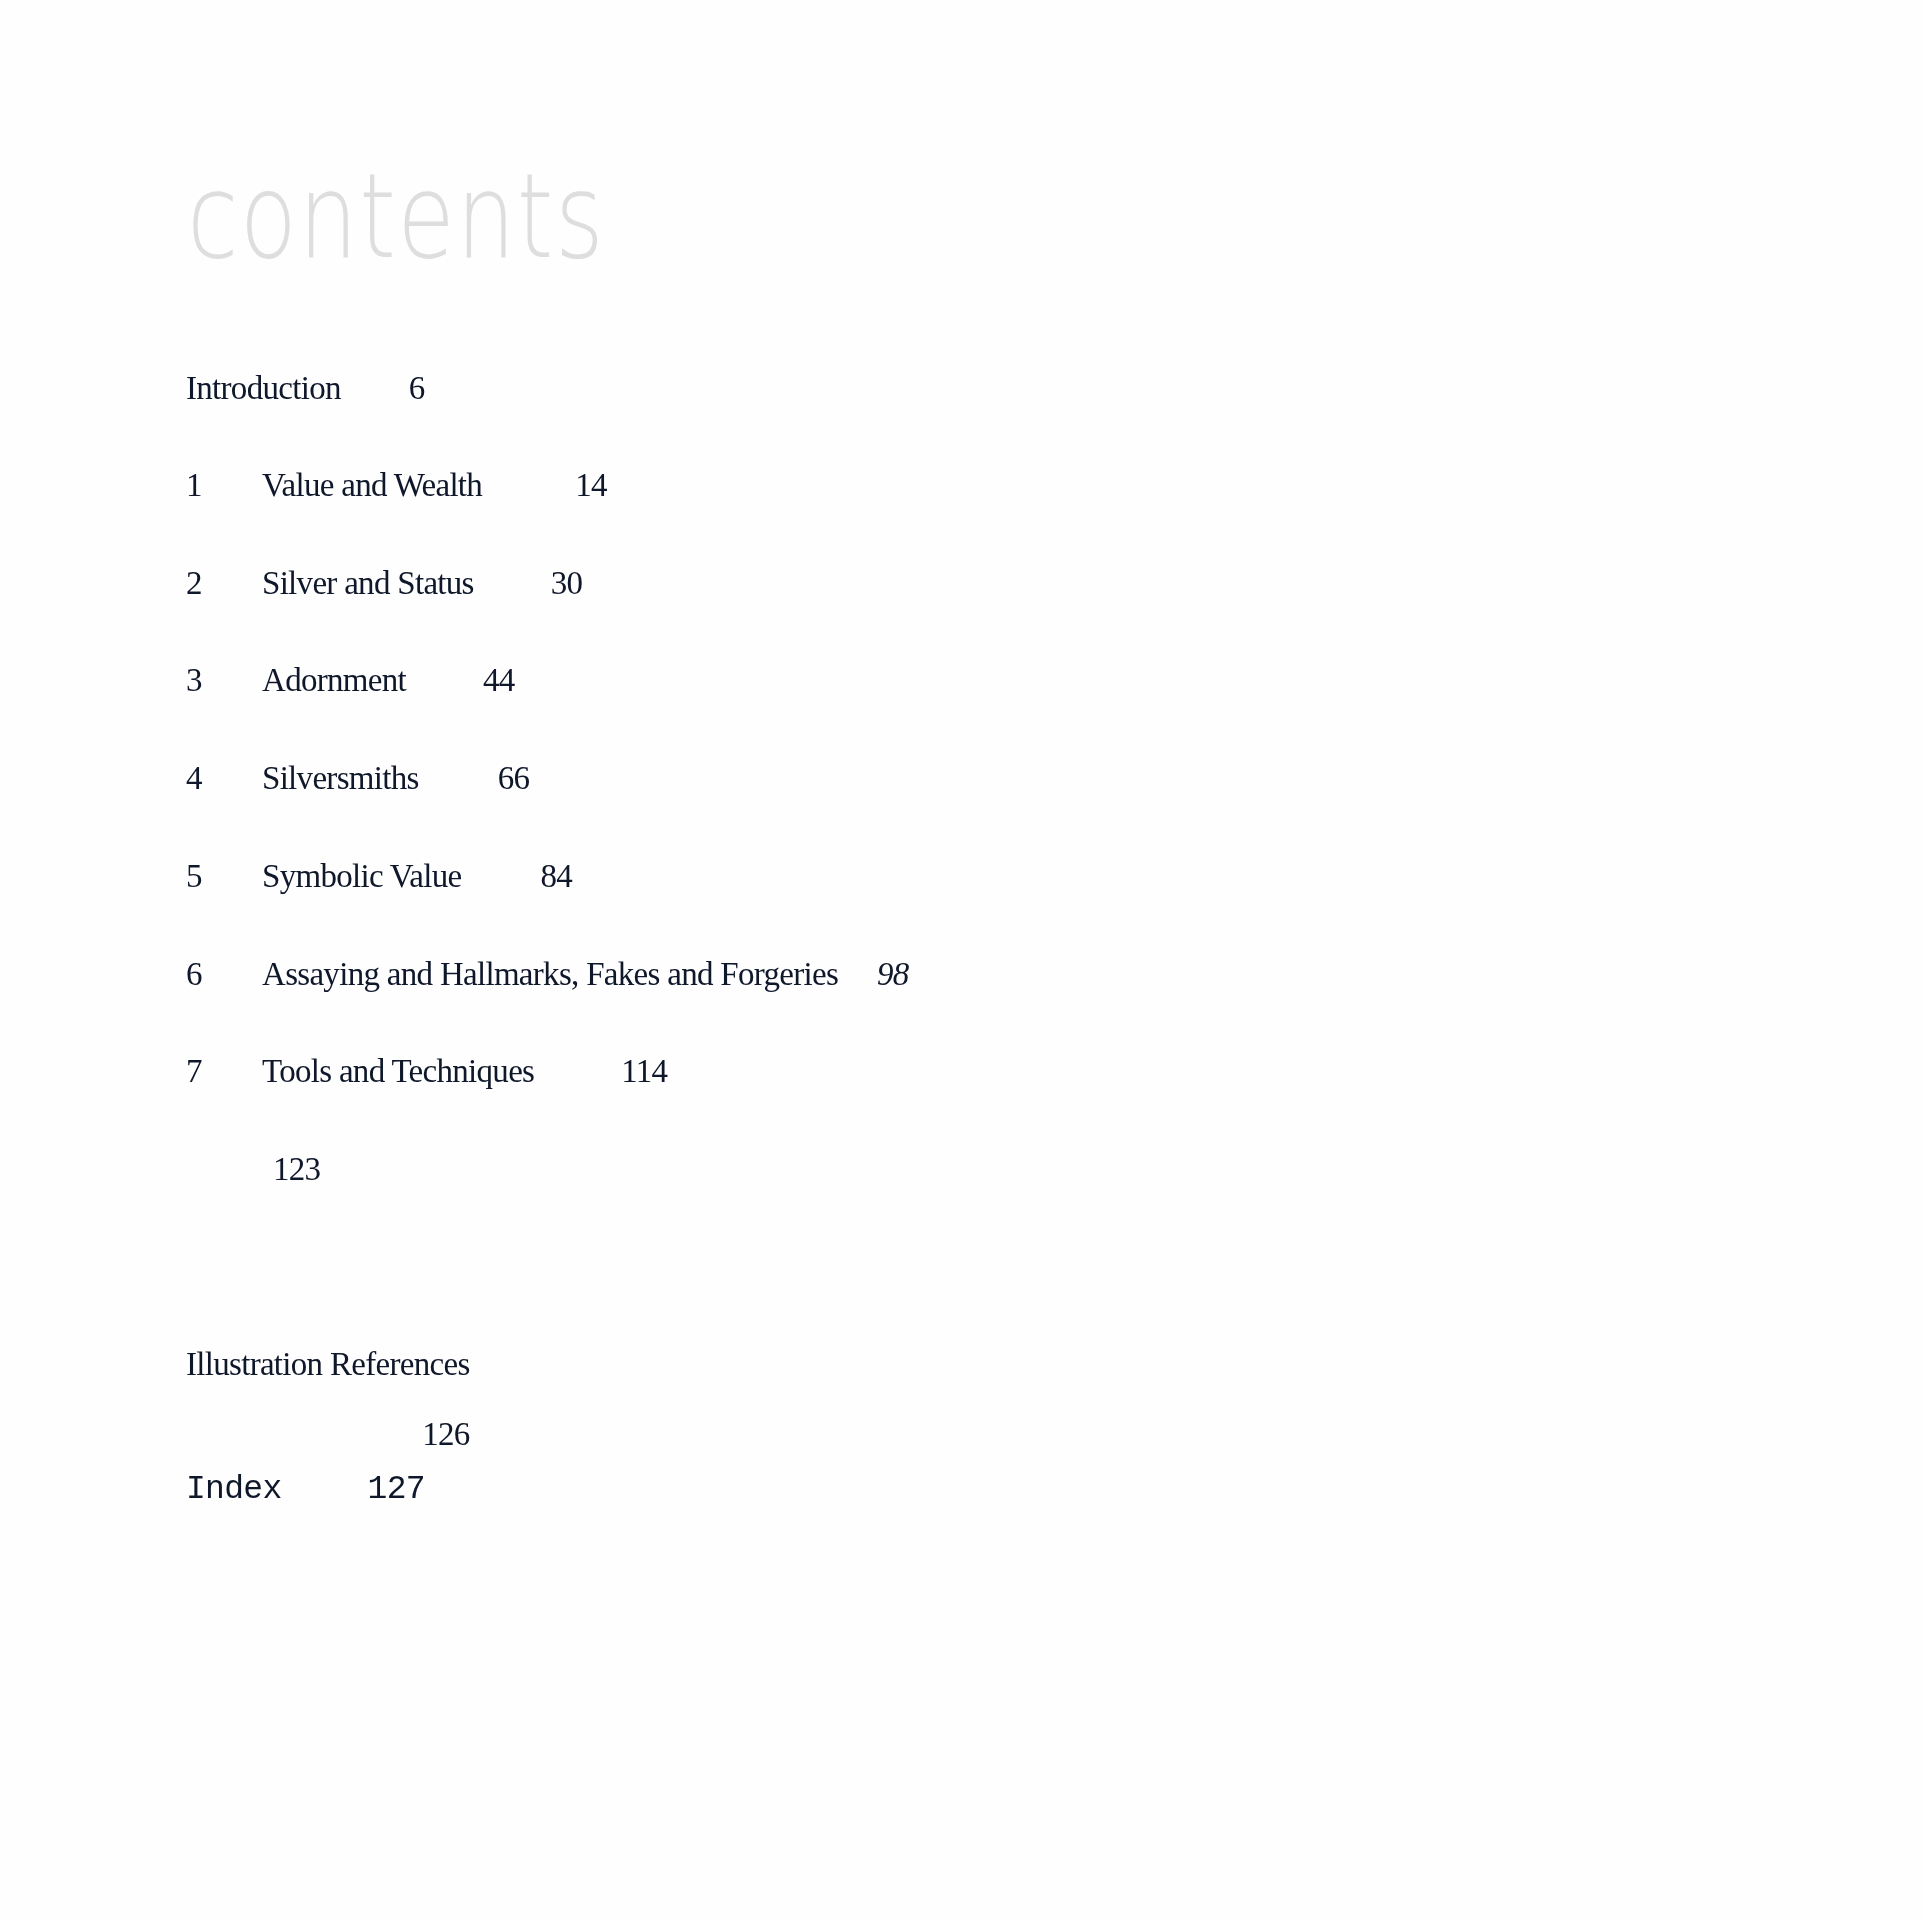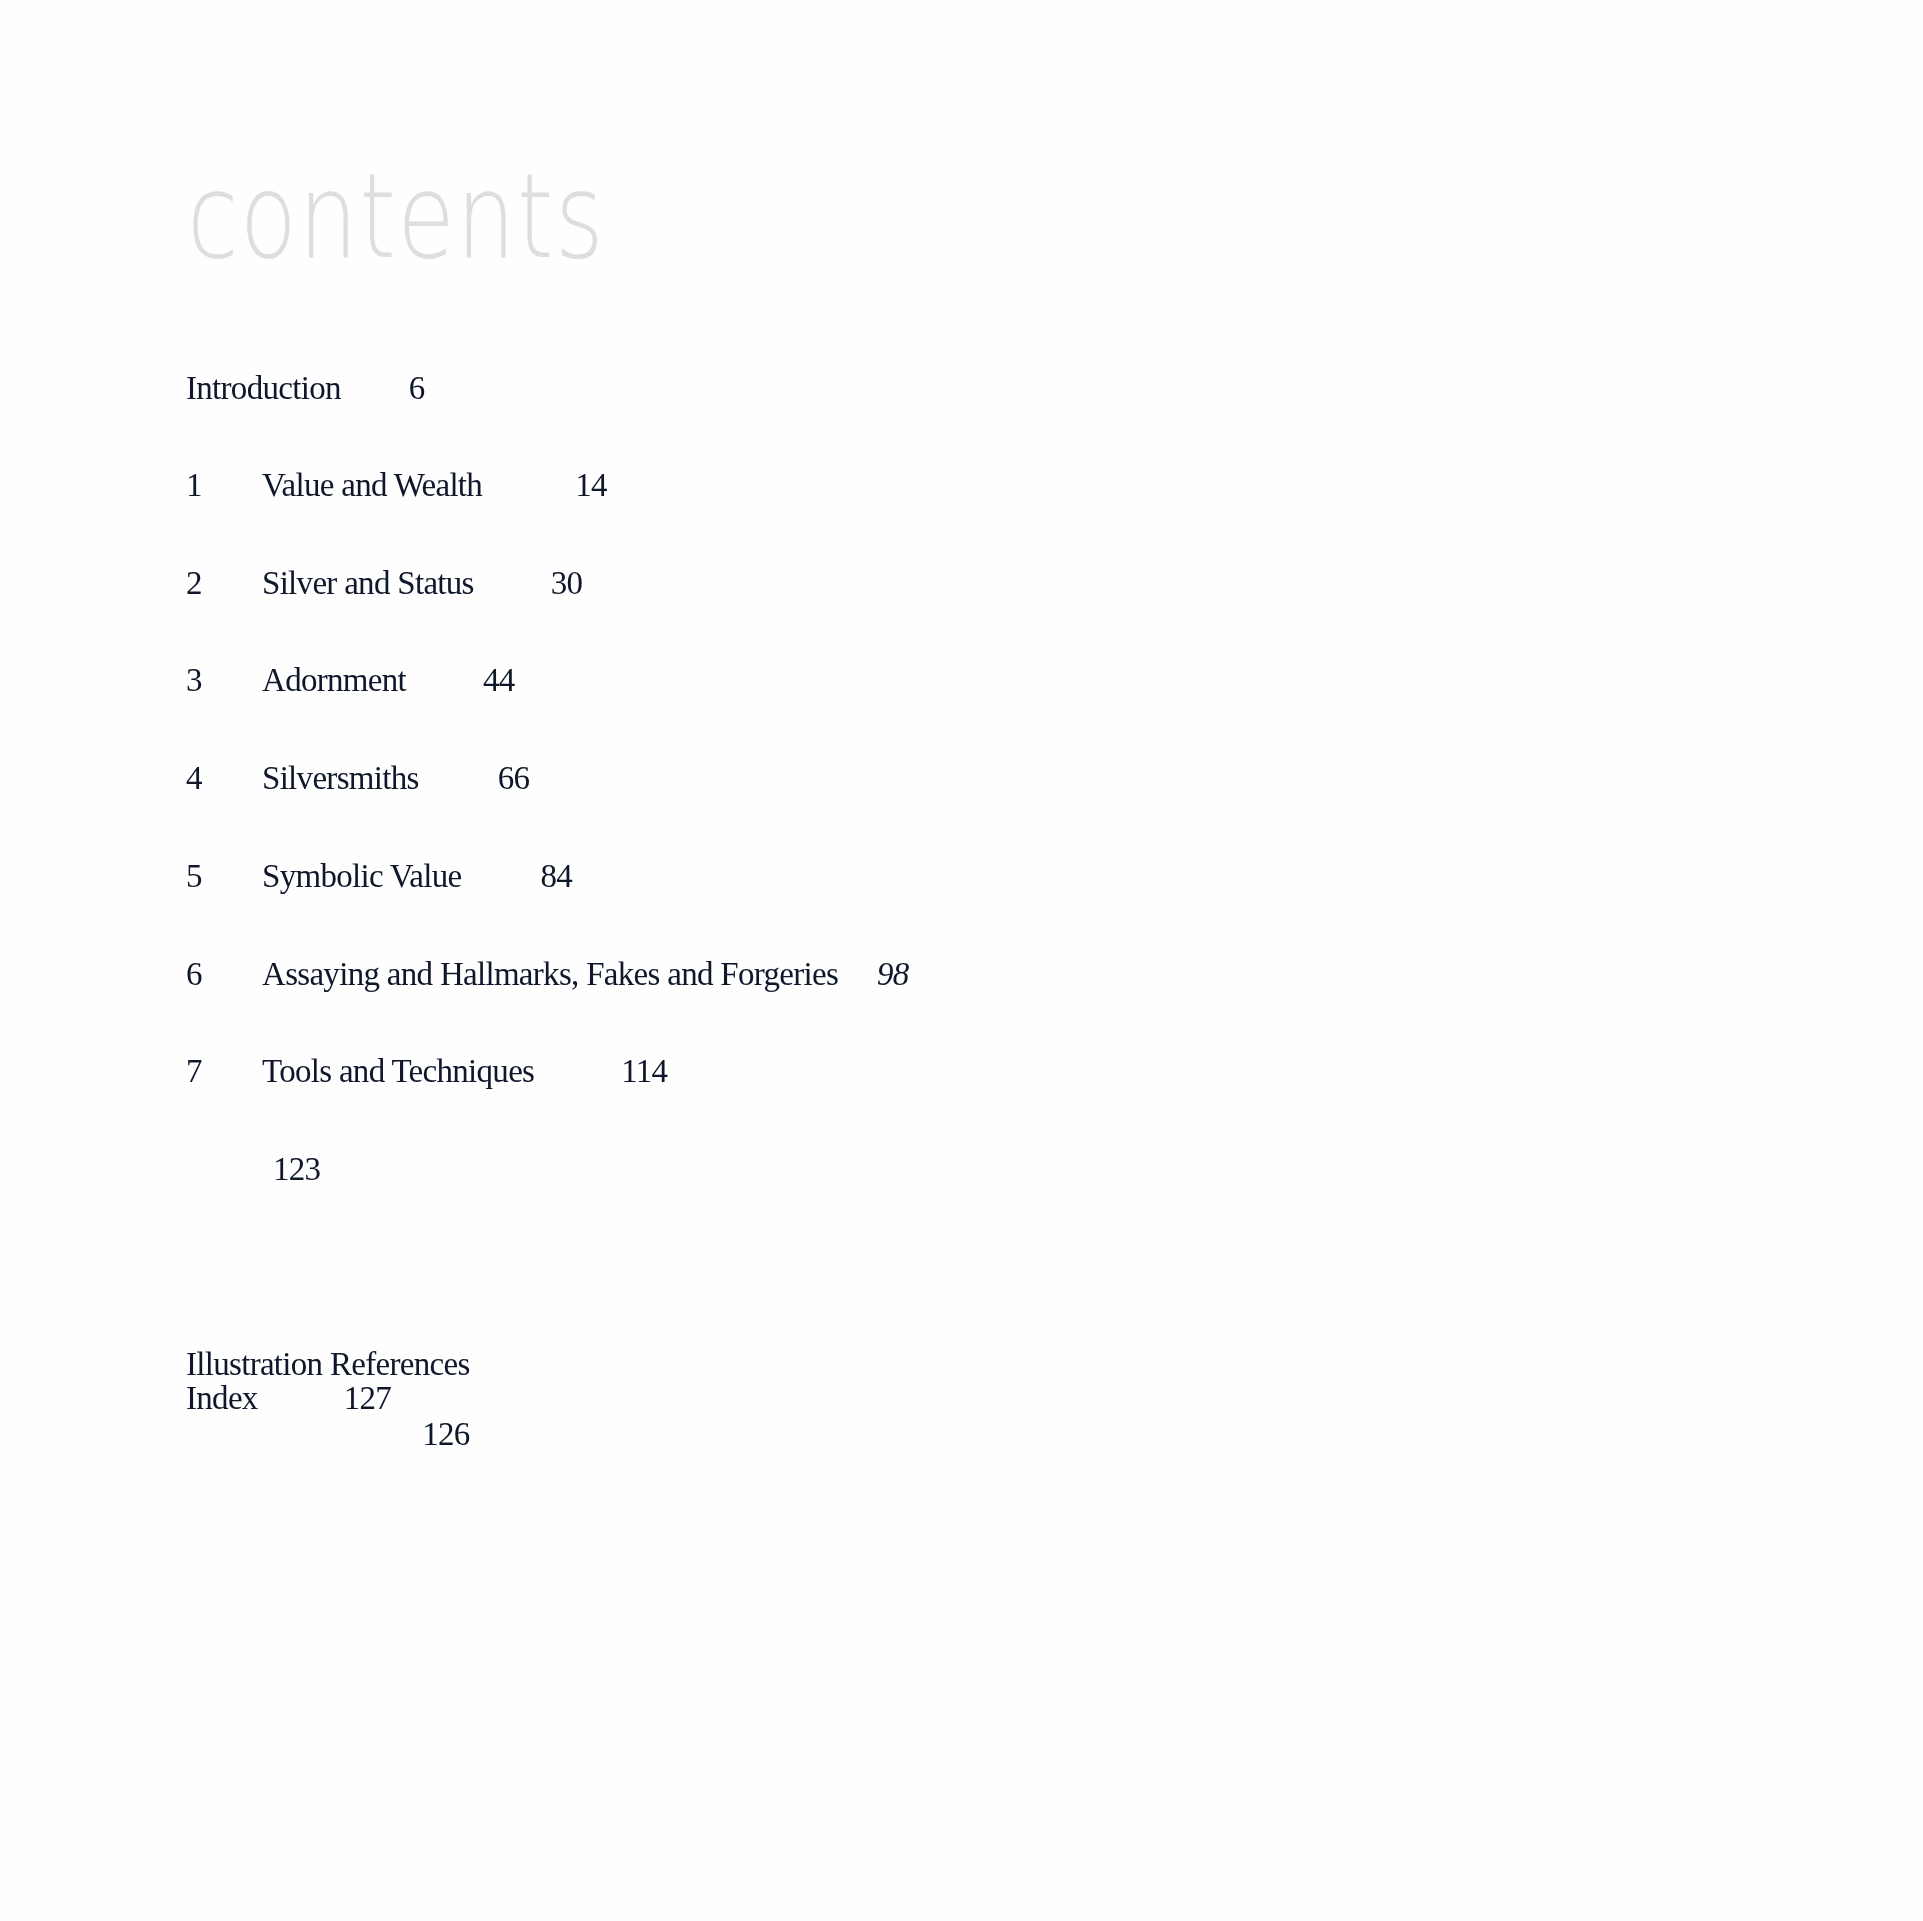--- a/index.html
+++ b/index.html
@@ -127,20 +127,20 @@
     <div class="toc-row" style="top:1134px;">
       <span class="page-num" style="margin-left:87px;">123</span>
     </div>
 
 
     <div class="toc-row" style="top:1329px;flex-direction:column;">
       <span class="title">Illustration References</span>
       <span class="page-num" style="margin-left:83px;">126</span>
     </div>
 
-    <div class="toc-row" style="top:1363px;">
+    <div class="toc-row" style="top:1455px;font-family:Liberation Mono, monospace;">
       <span class="title">Index</span>
       <span class="page-num" style="margin-left:86px;">127</span>
     </div>
 
   </div>
 </div>
 
 
 </body></html>

